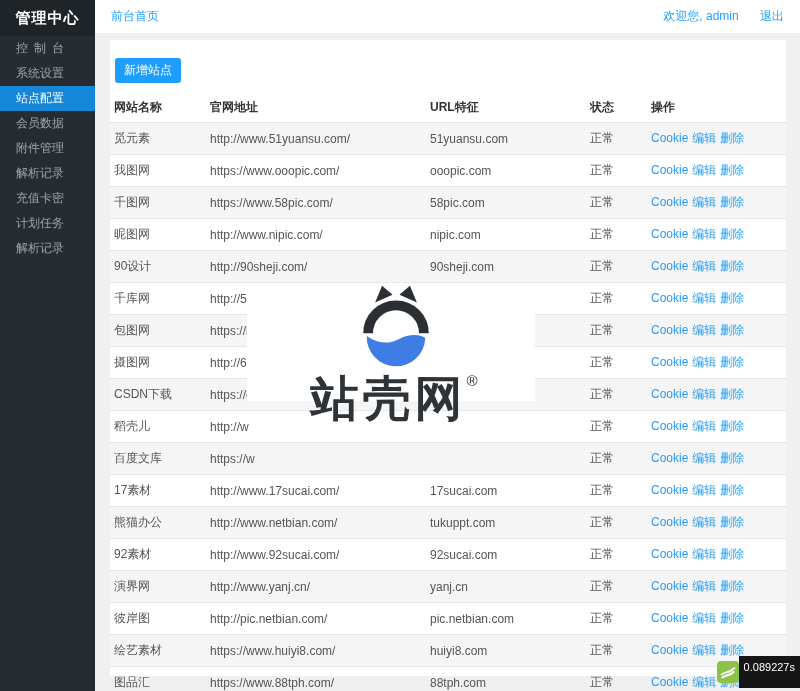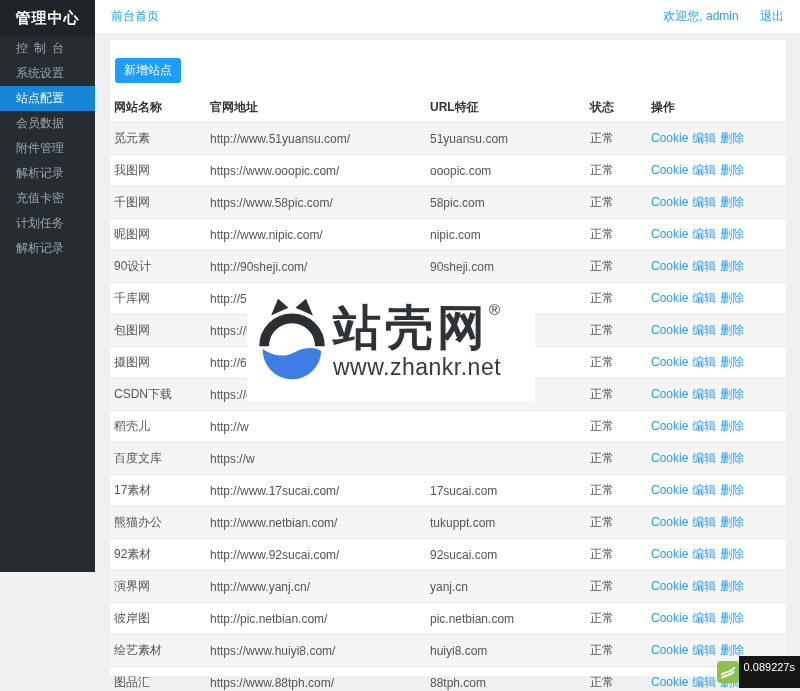--- a/index.html
+++ b/index.html
@@ -7,21 +7,21 @@
   body {
     position:relative;
     font-family:"Liberation Sans","DejaVu Sans",sans-serif;
     font-size:12px;
     background:#f0f0f0;
     overflow:hidden;
     color:#555;
   }
   
   .sidebar {
-    position:absolute; left:0; top:0; width:95px; height:572px;
+    position:absolute; left:0; top:0; width:95px; height:691px;
     background:#272c31; z-index:2;
   }
   .sidebar-title {
     height:36px; line-height:36px; text-align:center;
     color:#ffffff; font-size:15px; font-weight:bold;
     background:#1f2428; letter-spacing:1px;
   }
   .menu-item {
     height:25px; line-height:25px; padding-left:16px;
     color:#9aa5ad; cursor:pointer; white-space:nowrap;
@@ -55,21 +55,21 @@
     text-align:left; font-weight:bold; color:#333333;
     padding:6px 4px; border-bottom:1px solid #e7e7e7;
   }
   td { padding:7px 4px; border-top:1px solid #e7e7e7; color:#555555; }
   tbody tr:nth-child(odd) { background:#f5f5f5; }
   td.ops a { color:#1e9fff; text-decoration:none; margin-right:4px; cursor:pointer; }
   
   .watermark {
     position:absolute; left:247px; top:283px; width:288px; height:118px;
     background:#ffffff; z-index:5;
-    display:flex; align-items:center;
+    display:flex; align-items:center;flex-direction:column;
   }
   .wm-logo { margin-left:10px; flex:none; }
   .wm-text { margin-left:6px; }
   .wm-brand-line { position:relative; line-height:1; }
   .wm-brand {
     font-size:48px; font-weight:bold; color:#2e3338; letter-spacing:4px;
   }
   .wm-reg { font-size:15px; color:#2e3338; vertical-align:top; position:relative; top:-2px; }
   .wm-site { font-size:23px; color:#363b40; margin-top:2px; letter-spacing:0.5px; }
   
@@ -273,21 +273,20 @@
   <svg class="wm-logo" width="70" height="92" viewBox="0 0 100 132">
     <polygon points="20,28 30,4 45,17" fill="#2b2f33"></polygon>
     <polygon points="55,17 70,4 80,28" fill="#2b2f33"></polygon>
     <path d="M10,72 A40,40 0 0 1 90,72" stroke="#2b2f33" stroke-width="14" fill="none"></path>
     <path d="M8,76 C24,87 40,88 53,81 C68,73 84,73 92,79 A42,42 0 0 1 8,76 Z" fill="#3d7de4"></path>
   </svg>
   <div class="wm-text">
     <div class="wm-brand-line">
       <span class="wm-brand">站壳网</span><span class="wm-reg">®</span>
     </div>
-    <div class="wm-site">www.zhankr.net</div>
   </div>
 </div>
 
 <div class="debugbar">
   <div class="debug-icon">
     <svg width="16" height="16" viewBox="0 0 20 20">
       <path d="M2,13 C7,9 11,12 18,5" stroke="#ffffff" stroke-width="2.4" fill="none" stroke-linecap="round"></path>
       <path d="M3,17 C8,13 12,15 17,10" stroke="#ffffff" stroke-width="2.4" fill="none" stroke-linecap="round"></path>
     </svg>
   </div>

